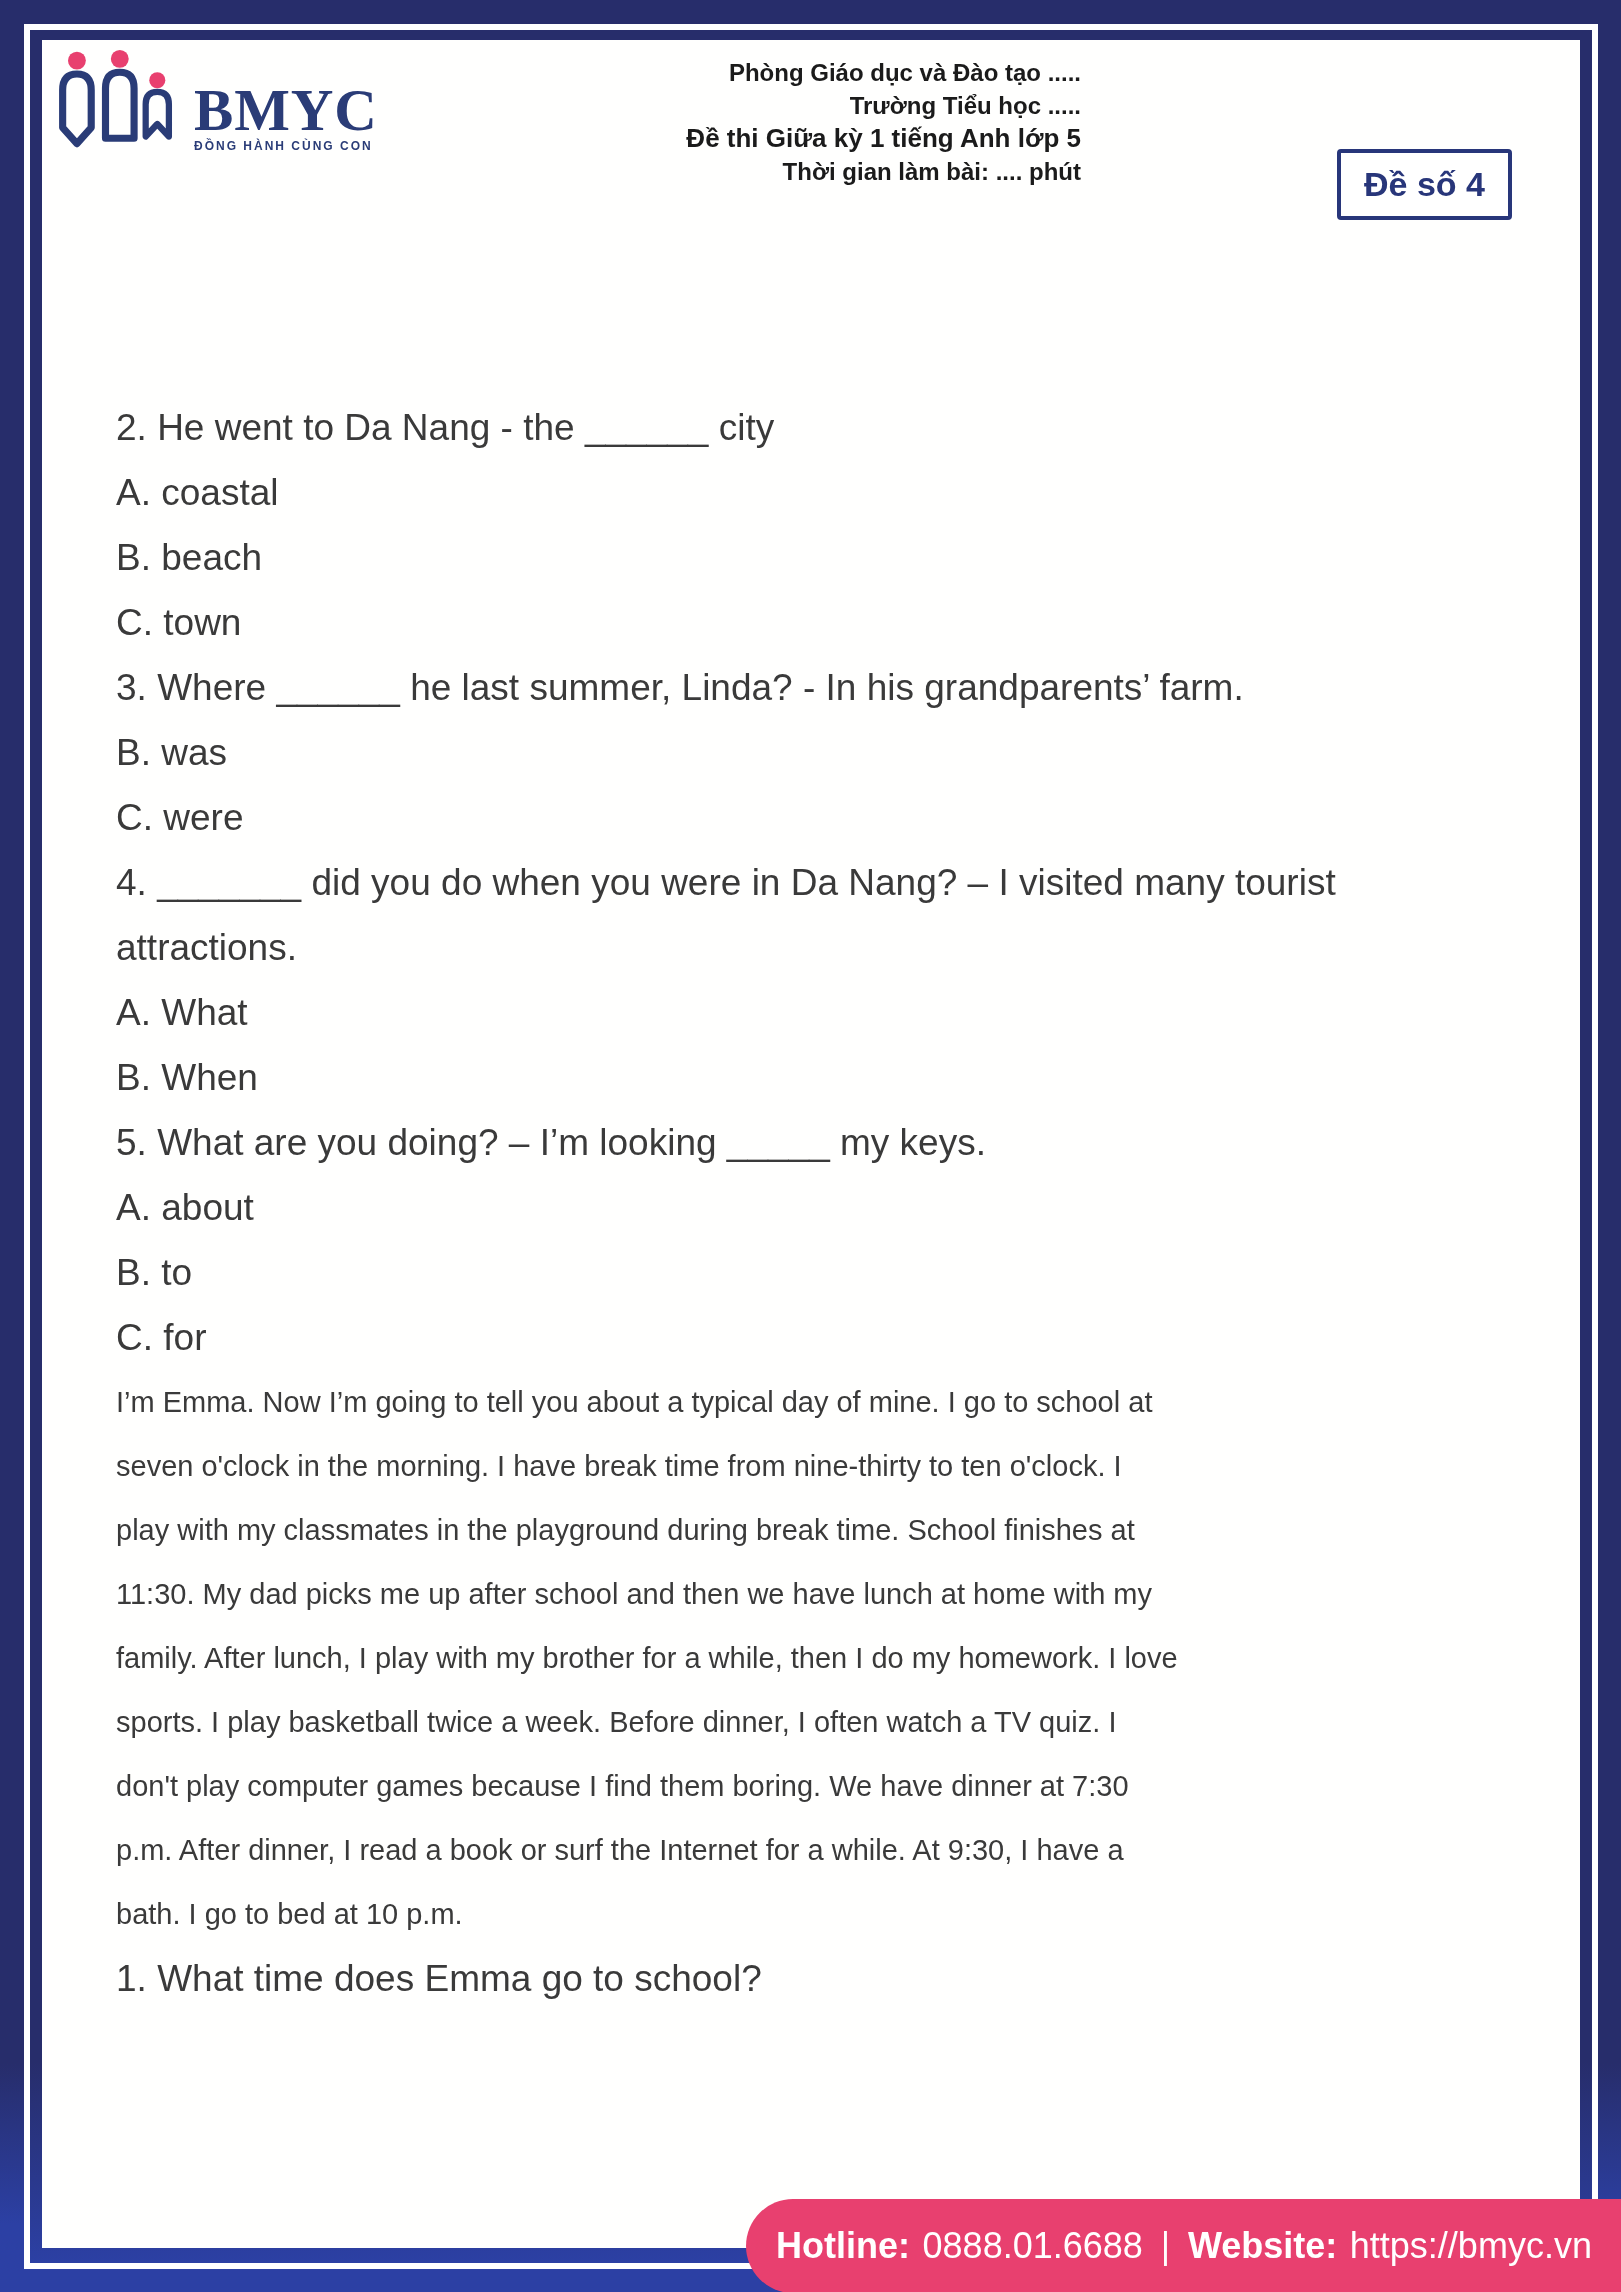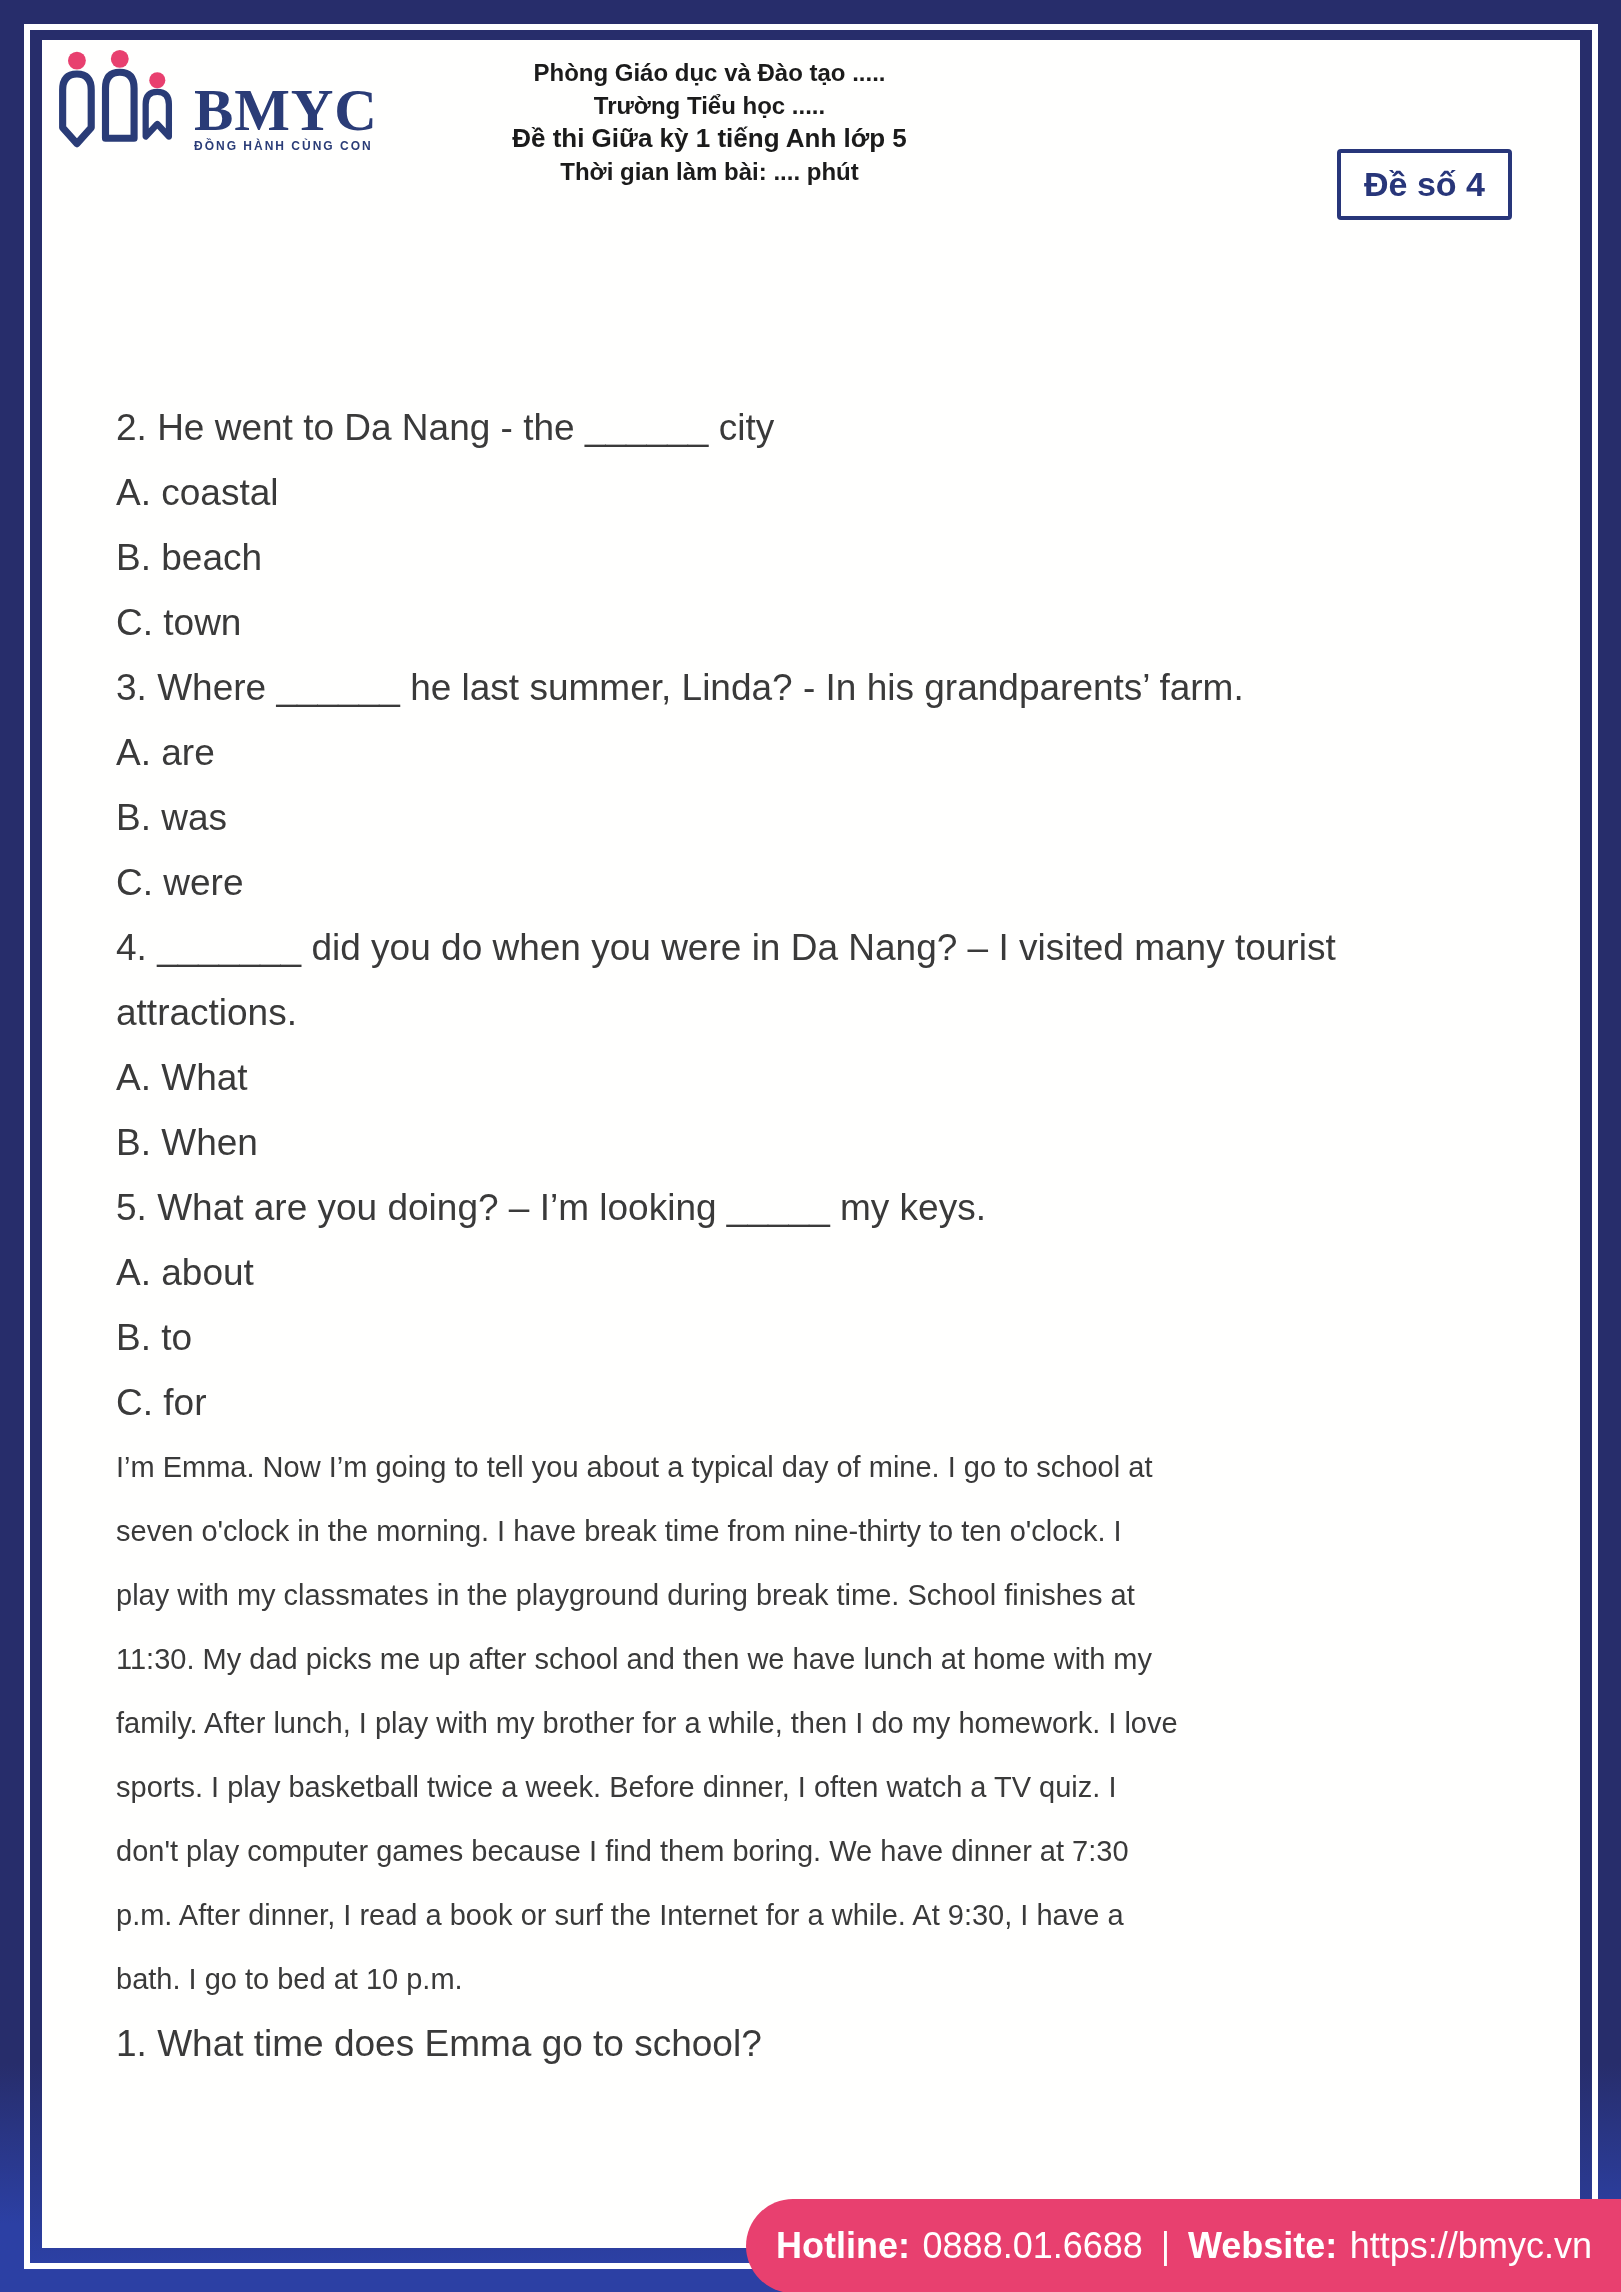--- a/index.html
+++ b/index.html
@@ -34,21 +34,21 @@
     font-weight: bold; font-size: 59px; line-height: 54px;
     color: #2a3c77; letter-spacing: 0.9px;
   }
   .logo-tagline {
     font-size: 12px; font-weight: bold; color: #2a3c77;
     letter-spacing: 2px; margin-top: 1.8px;
   }
 
   .exam-header {
     position: absolute; left: 296px; top: 16px; width: 743px;
-    text-align: center; color: #1b1b1b;
+    text-align: right; color: #1b1b1b;
   }
   .exam-header .hline  { font-size: 24px; font-weight: bold; line-height: 33px; }
   .exam-header .htitle { font-size: 26px; font-weight: bold; line-height: 33px; }
 
   .exam-badge {
     position: absolute; right: 68px; top: 109px;
     min-width: 118px; height: 63px; padding: 0 23px;
     border: 4.5px solid #28367a; border-radius: 4px;
     display: flex; align-items: center; justify-content: center;
     color: #28367a; font-size: 34px; font-weight: bold;
@@ -110,21 +110,20 @@
   <div class="exam-badge">Đề số 4</div>
 
   <div class="exam-body">
 
     <div class="bline">2. He went to Da Nang - the ______ city</div>
     <div class="bline">A. coastal</div>
     <div class="bline">B. beach</div>
     <div class="bline">C. town</div>
 
     <div class="bline">3. Where ______ he last summer, Linda? - In his grandparents’ farm.</div>
-    <div class="bline">A. are</div>
     <div class="bline">B. was</div>
     <div class="bline">C. were</div>
 
     <div class="bline">4. _______ did you do when you were in Da Nang? – I visited many tourist</div>
     <div class="bline">attractions.</div>
     <div class="bline">A. What</div>
     <div class="bline">B. When</div>
 
     <div class="bline">5. What are you doing? – I’m looking _____ my keys.</div>
     <div class="bline">A. about</div>

